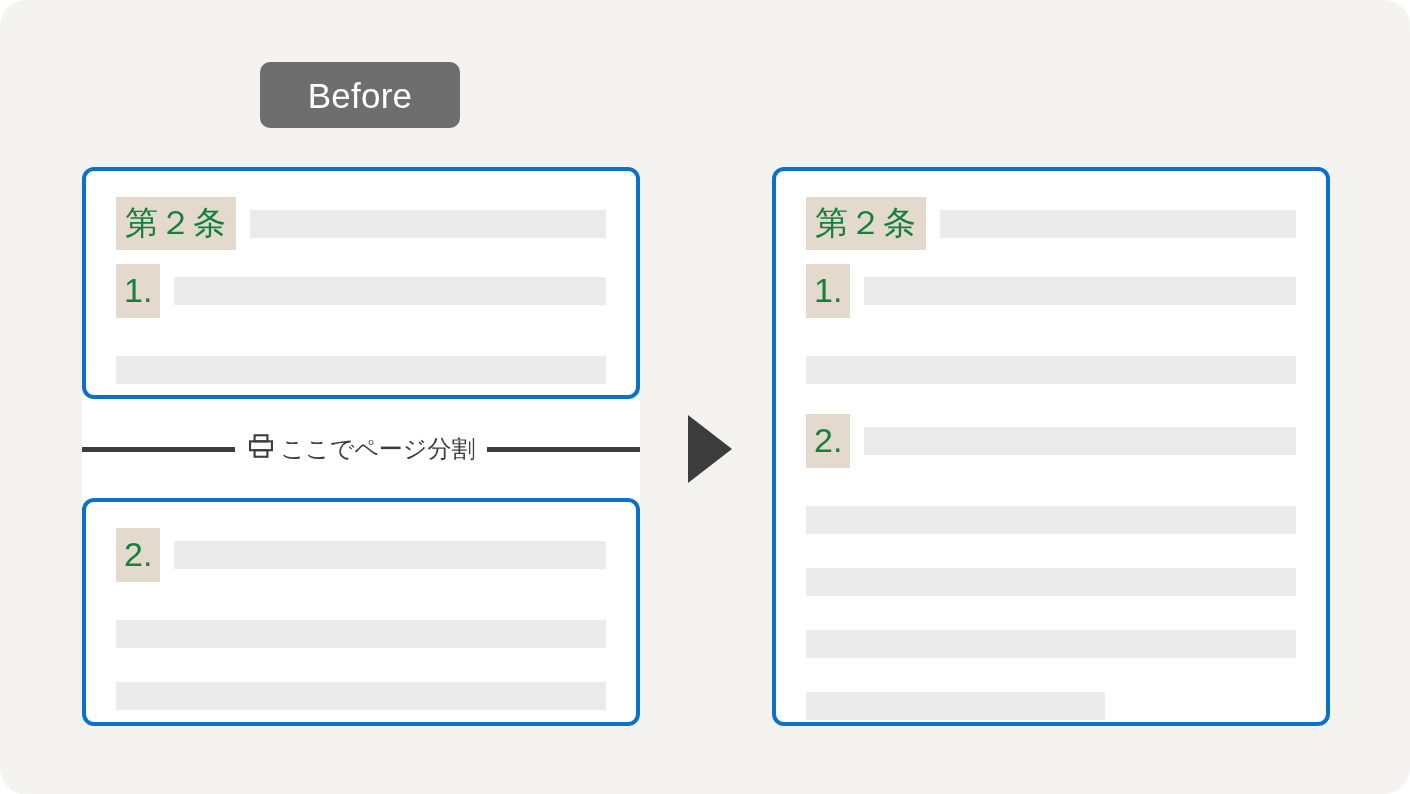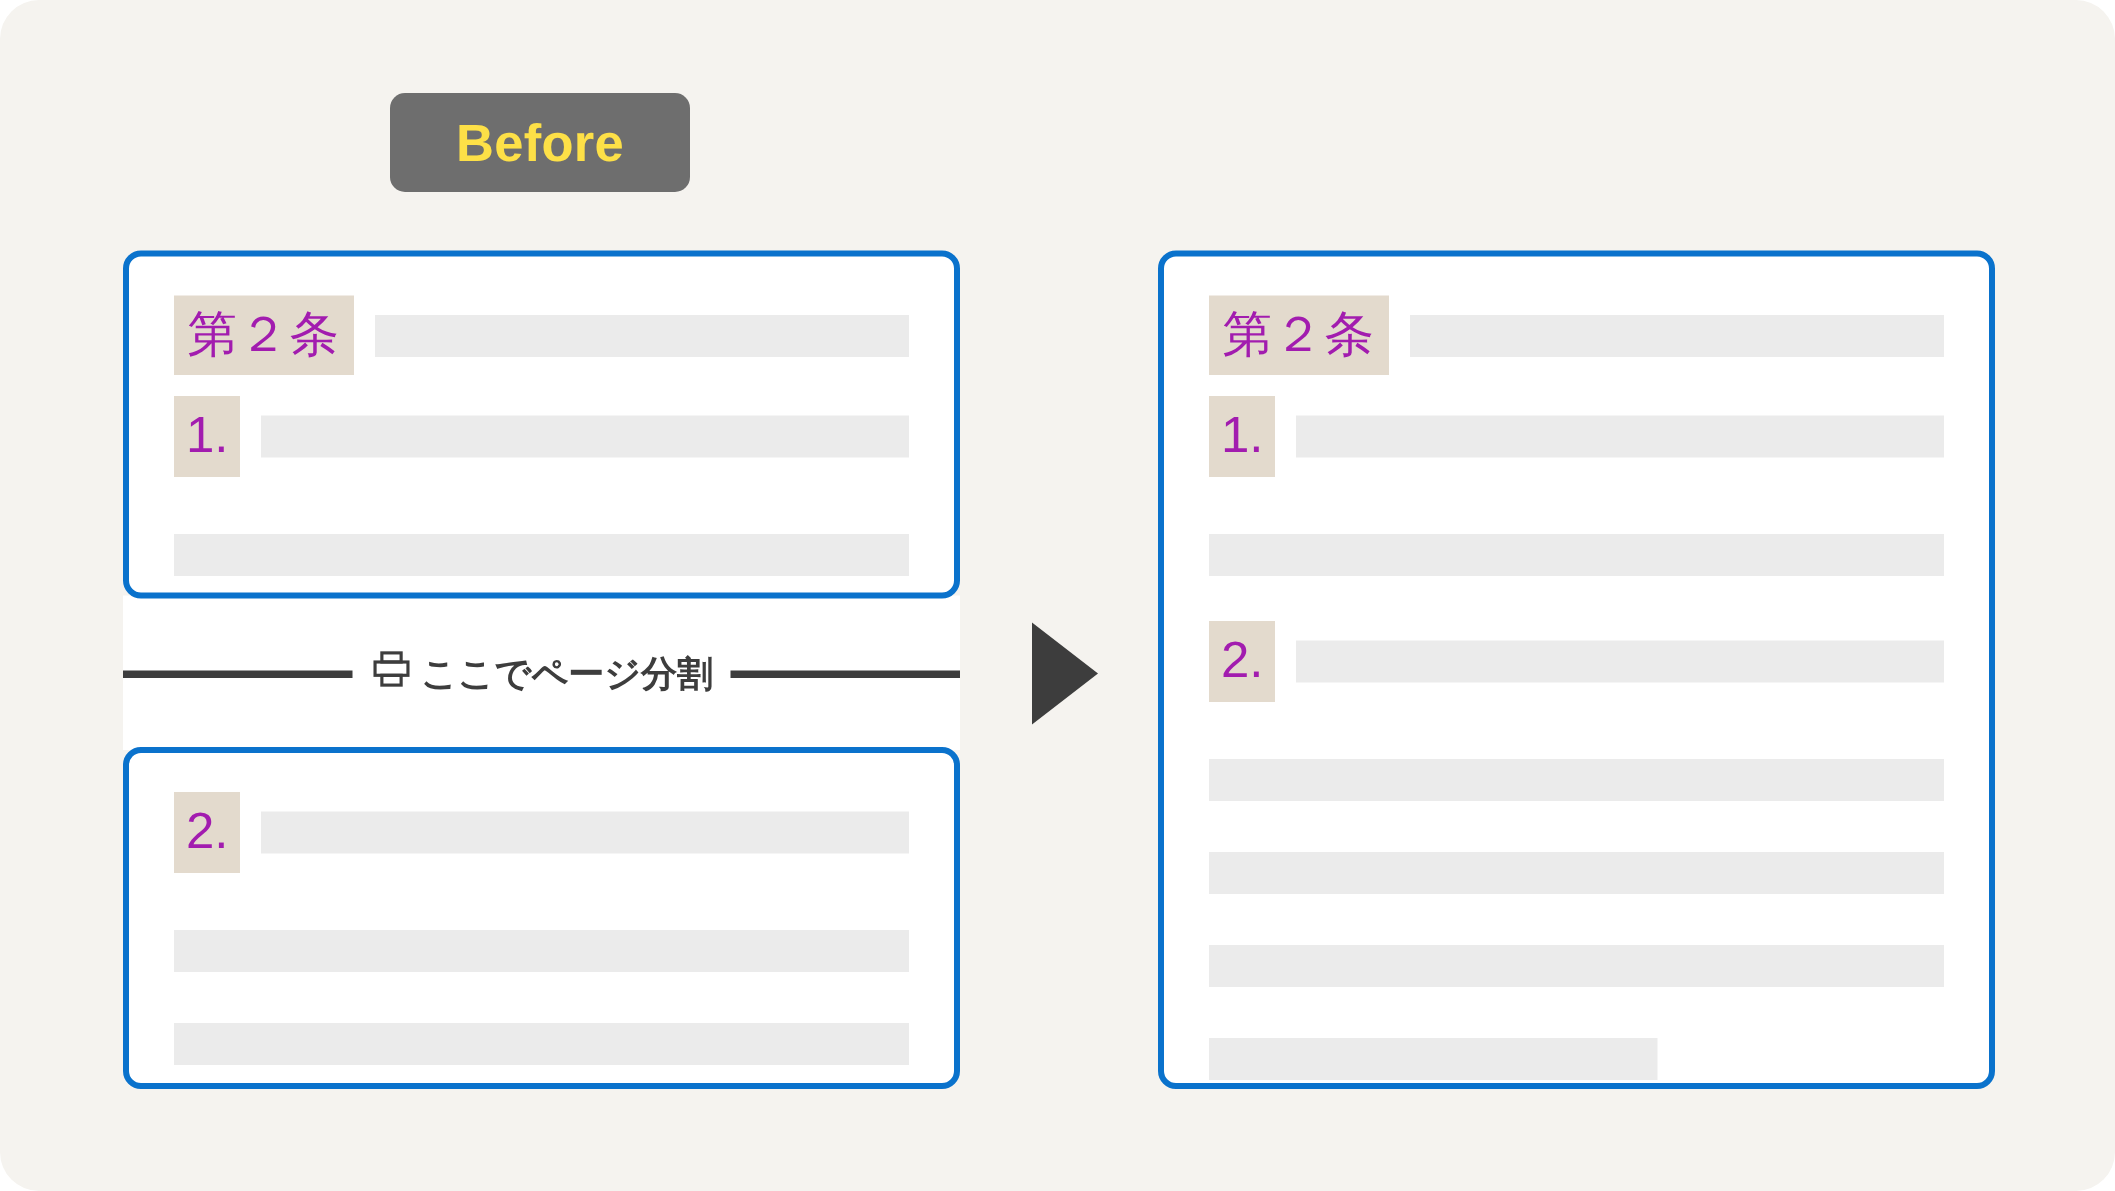--- a/index.html
+++ b/index.html
@@ -21,22 +21,22 @@
     overflow: hidden;
   }
 
   
   .badge {
     position: absolute;
     display: flex;
     align-items: center;
     justify-content: center;
     border-radius: 10px;
-    color: #fde047;
-    font-weight: bold;
+    color: #ffffff;
+    font-weight: normal;
     font-size: 35px;
     letter-spacing: 0.2px;
     line-height: 1;
     user-select: none;
   }
   .badge-before {
     left: 260px;
     top: 62px;
     width: 200px;
     height: 66px;
@@ -87,21 +87,21 @@
   .split-line {
     flex: 1 1 auto;
     height: 5px;
     background: #3d3d3d;
   }
   .split-label {
     display: flex;
     align-items: center;
     gap: 6px;
     font-size: 24px;
-    font-weight: 700;
+    font-weight: 400;
     white-space: nowrap;
     color: #3d3d3d;
   }
   .printer-icon { display: block; }
 
   
   .arrow {
     position: absolute;
     left: 688px;
     top: 415px;
@@ -119,21 +119,21 @@
     padding: 26px 30px;
     box-sizing: border-box;
   }
   .line-row {
     display: flex;
     align-items: center;
     gap: 14px;
   }
   .marker {
     background: #e3dacd;
-    color: #a21caf;
+    color: #15803d;
     font-size: 34px;
     line-height: 1;
     padding: 9px 8px 11px 8px;
     white-space: nowrap;
     font-family: "Liberation Sans", "DejaVu Sans", sans-serif;
   }
   .marker.jp { font-size: 33px; letter-spacing: 1px; padding: 9px 9px 11px 9px; }
   .bar {
     height: 28px;
     background: #ebebeb;

